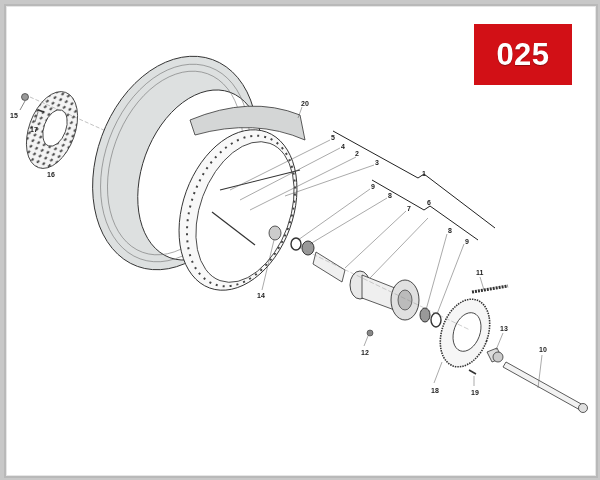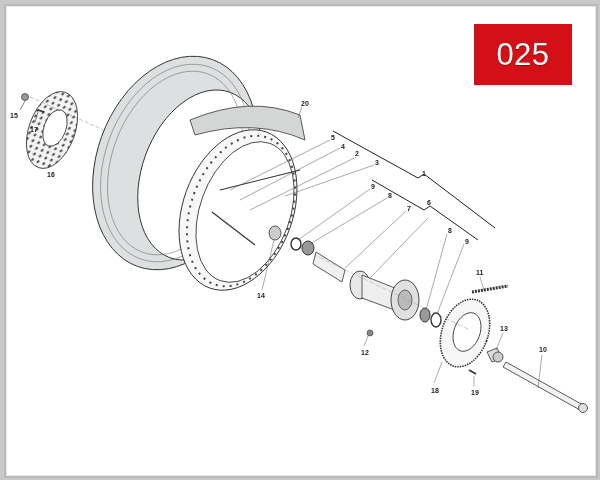--- a/index.html
+++ b/index.html
@@ -16,21 +16,21 @@
     border-top: 2px solid #b9b9b9;
     border-right: 2px solid #b9b9b9;
     border-bottom: 2px solid #b9b9b9;
     box-shadow: inset 0 0 0 1px #e6e6e6;
   }
   .badge {
     position: absolute; left: 474px; top: 24px;
     width: 98px; height: 61px;
     background: #d21016;
     color: #ffffff;
-    font-weight: normal; font-size: 31px;
+    font-weight: bold; font-size: 31px;
     display: flex; align-items: center; justify-content: center;
     letter-spacing: 0.5px;
     text-shadow: 0 1px 1px rgba(0,0,0,0.35);
   }
   svg.diagram { position: absolute; left: 0; top: 0; }
   .callout {
     position: absolute;
     font-size: 7px; font-weight: bold; color: #222;
     line-height: 1;
   }

